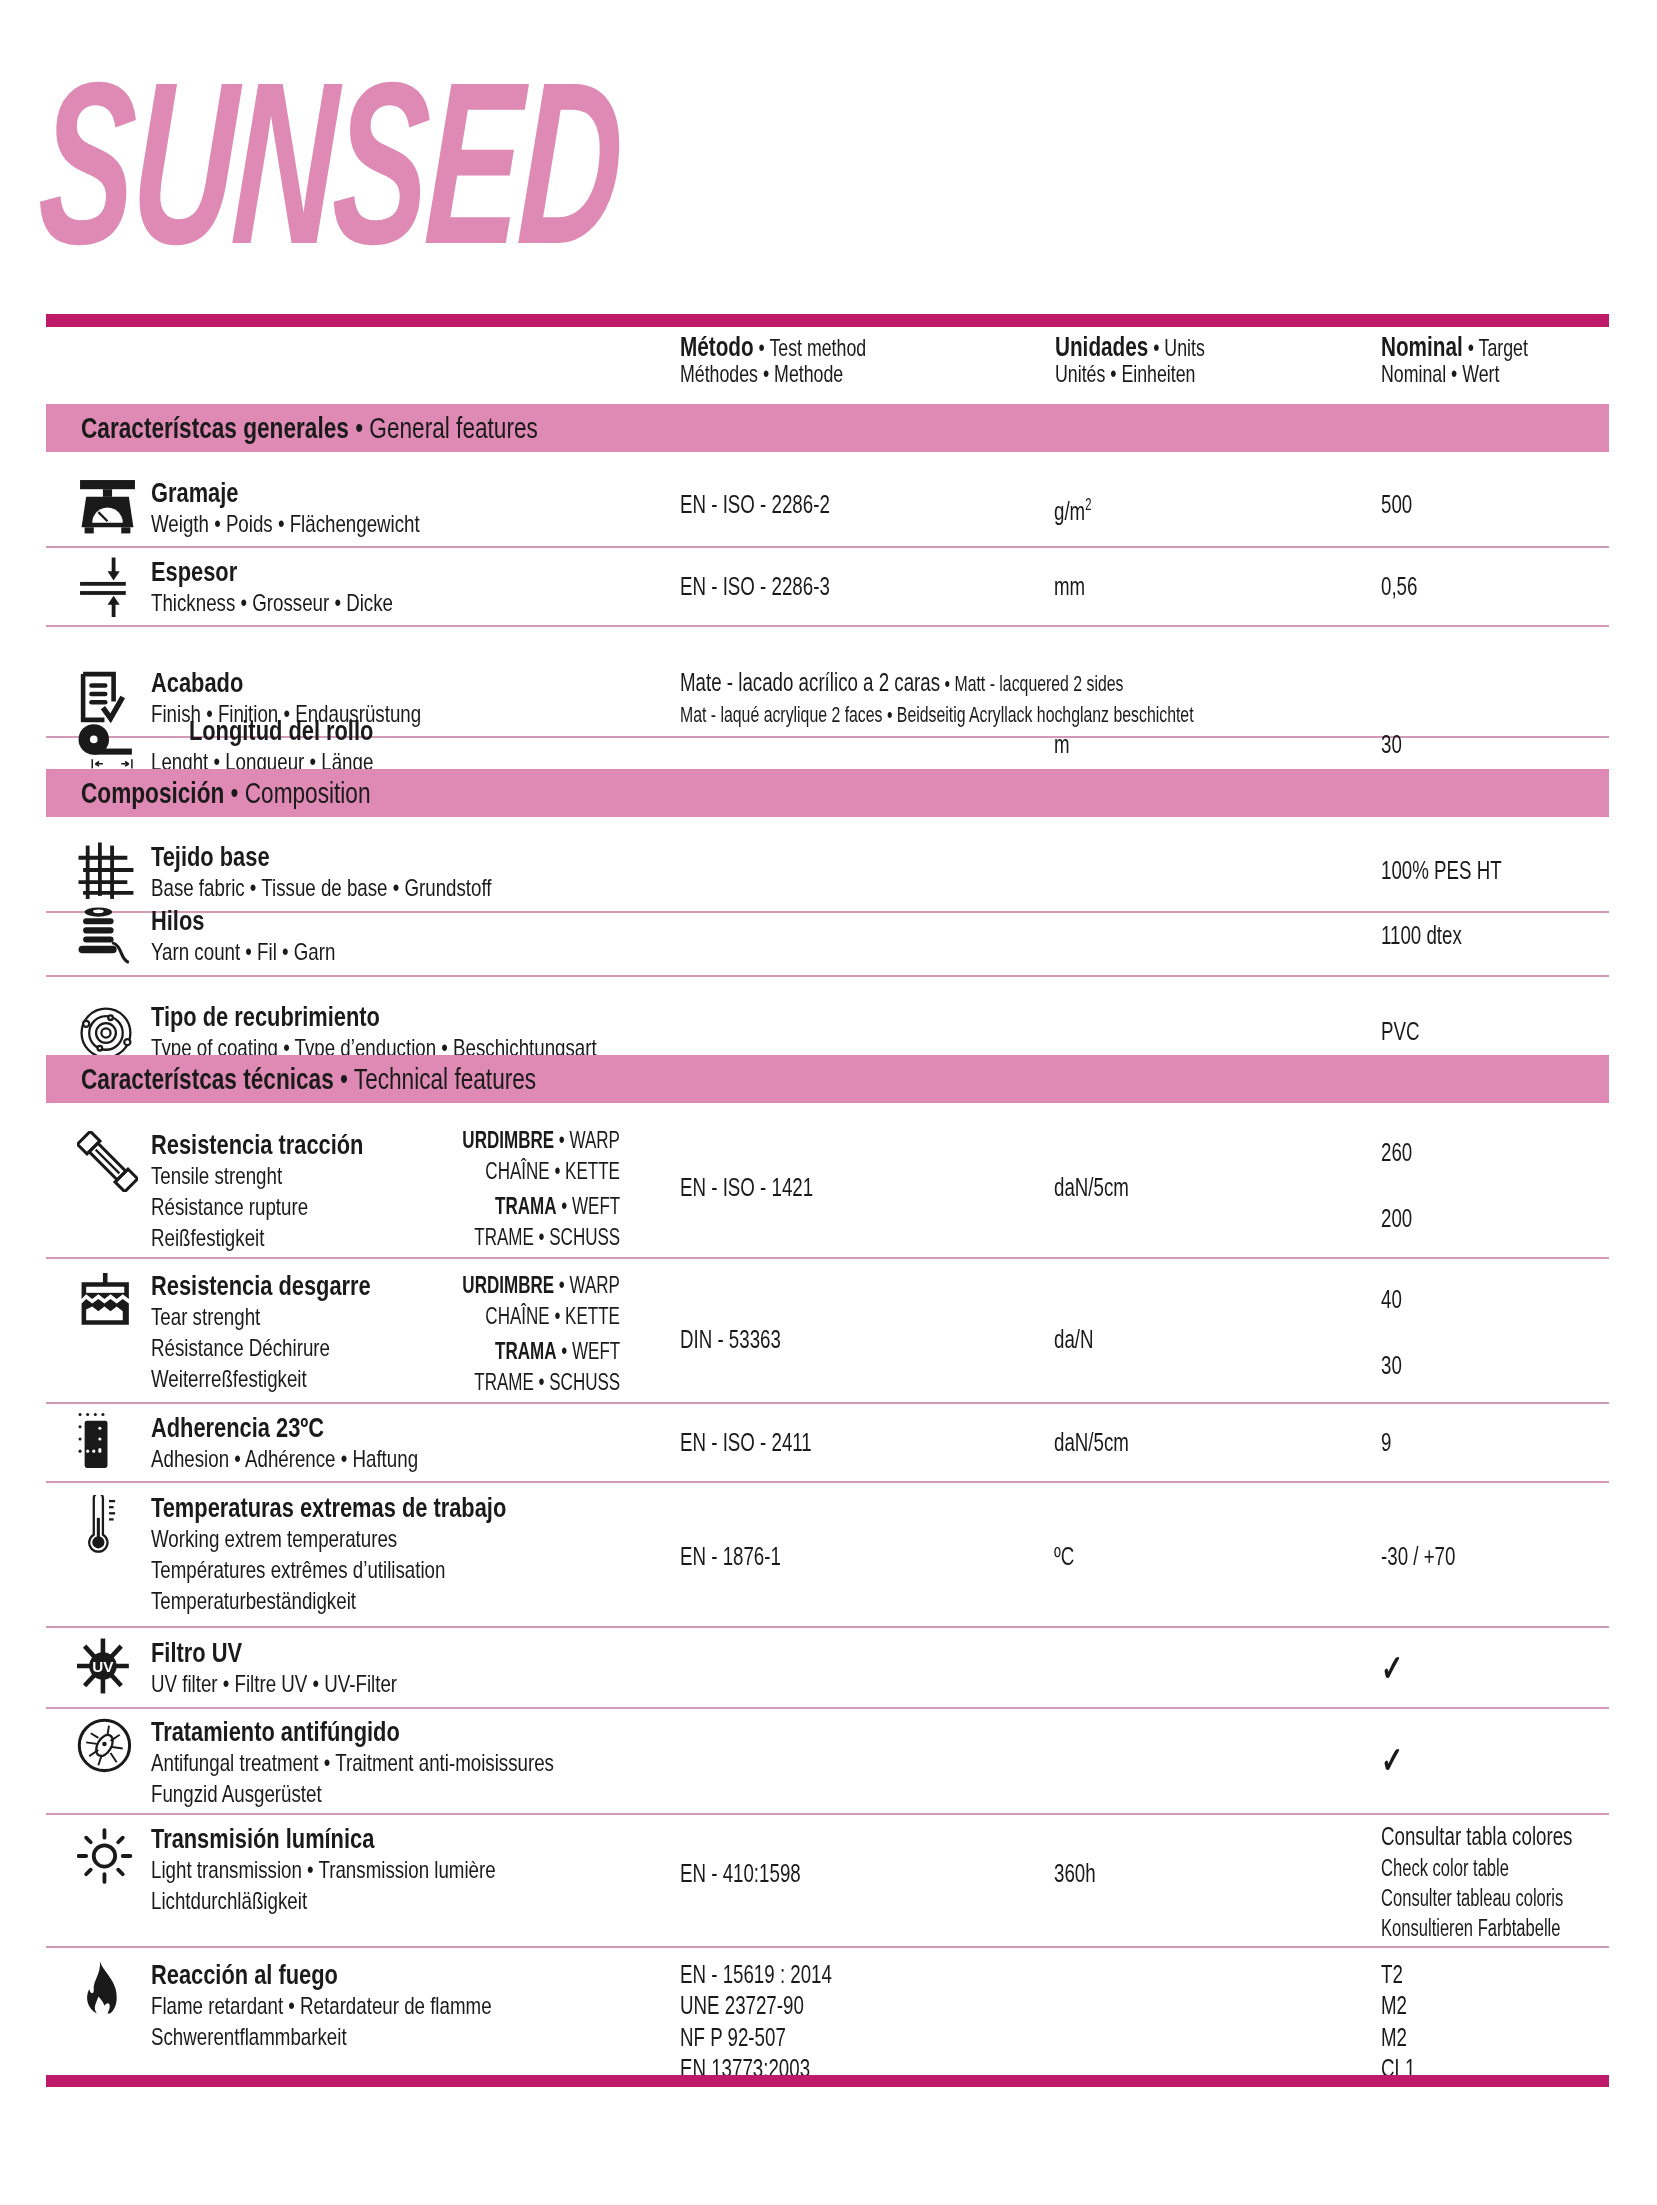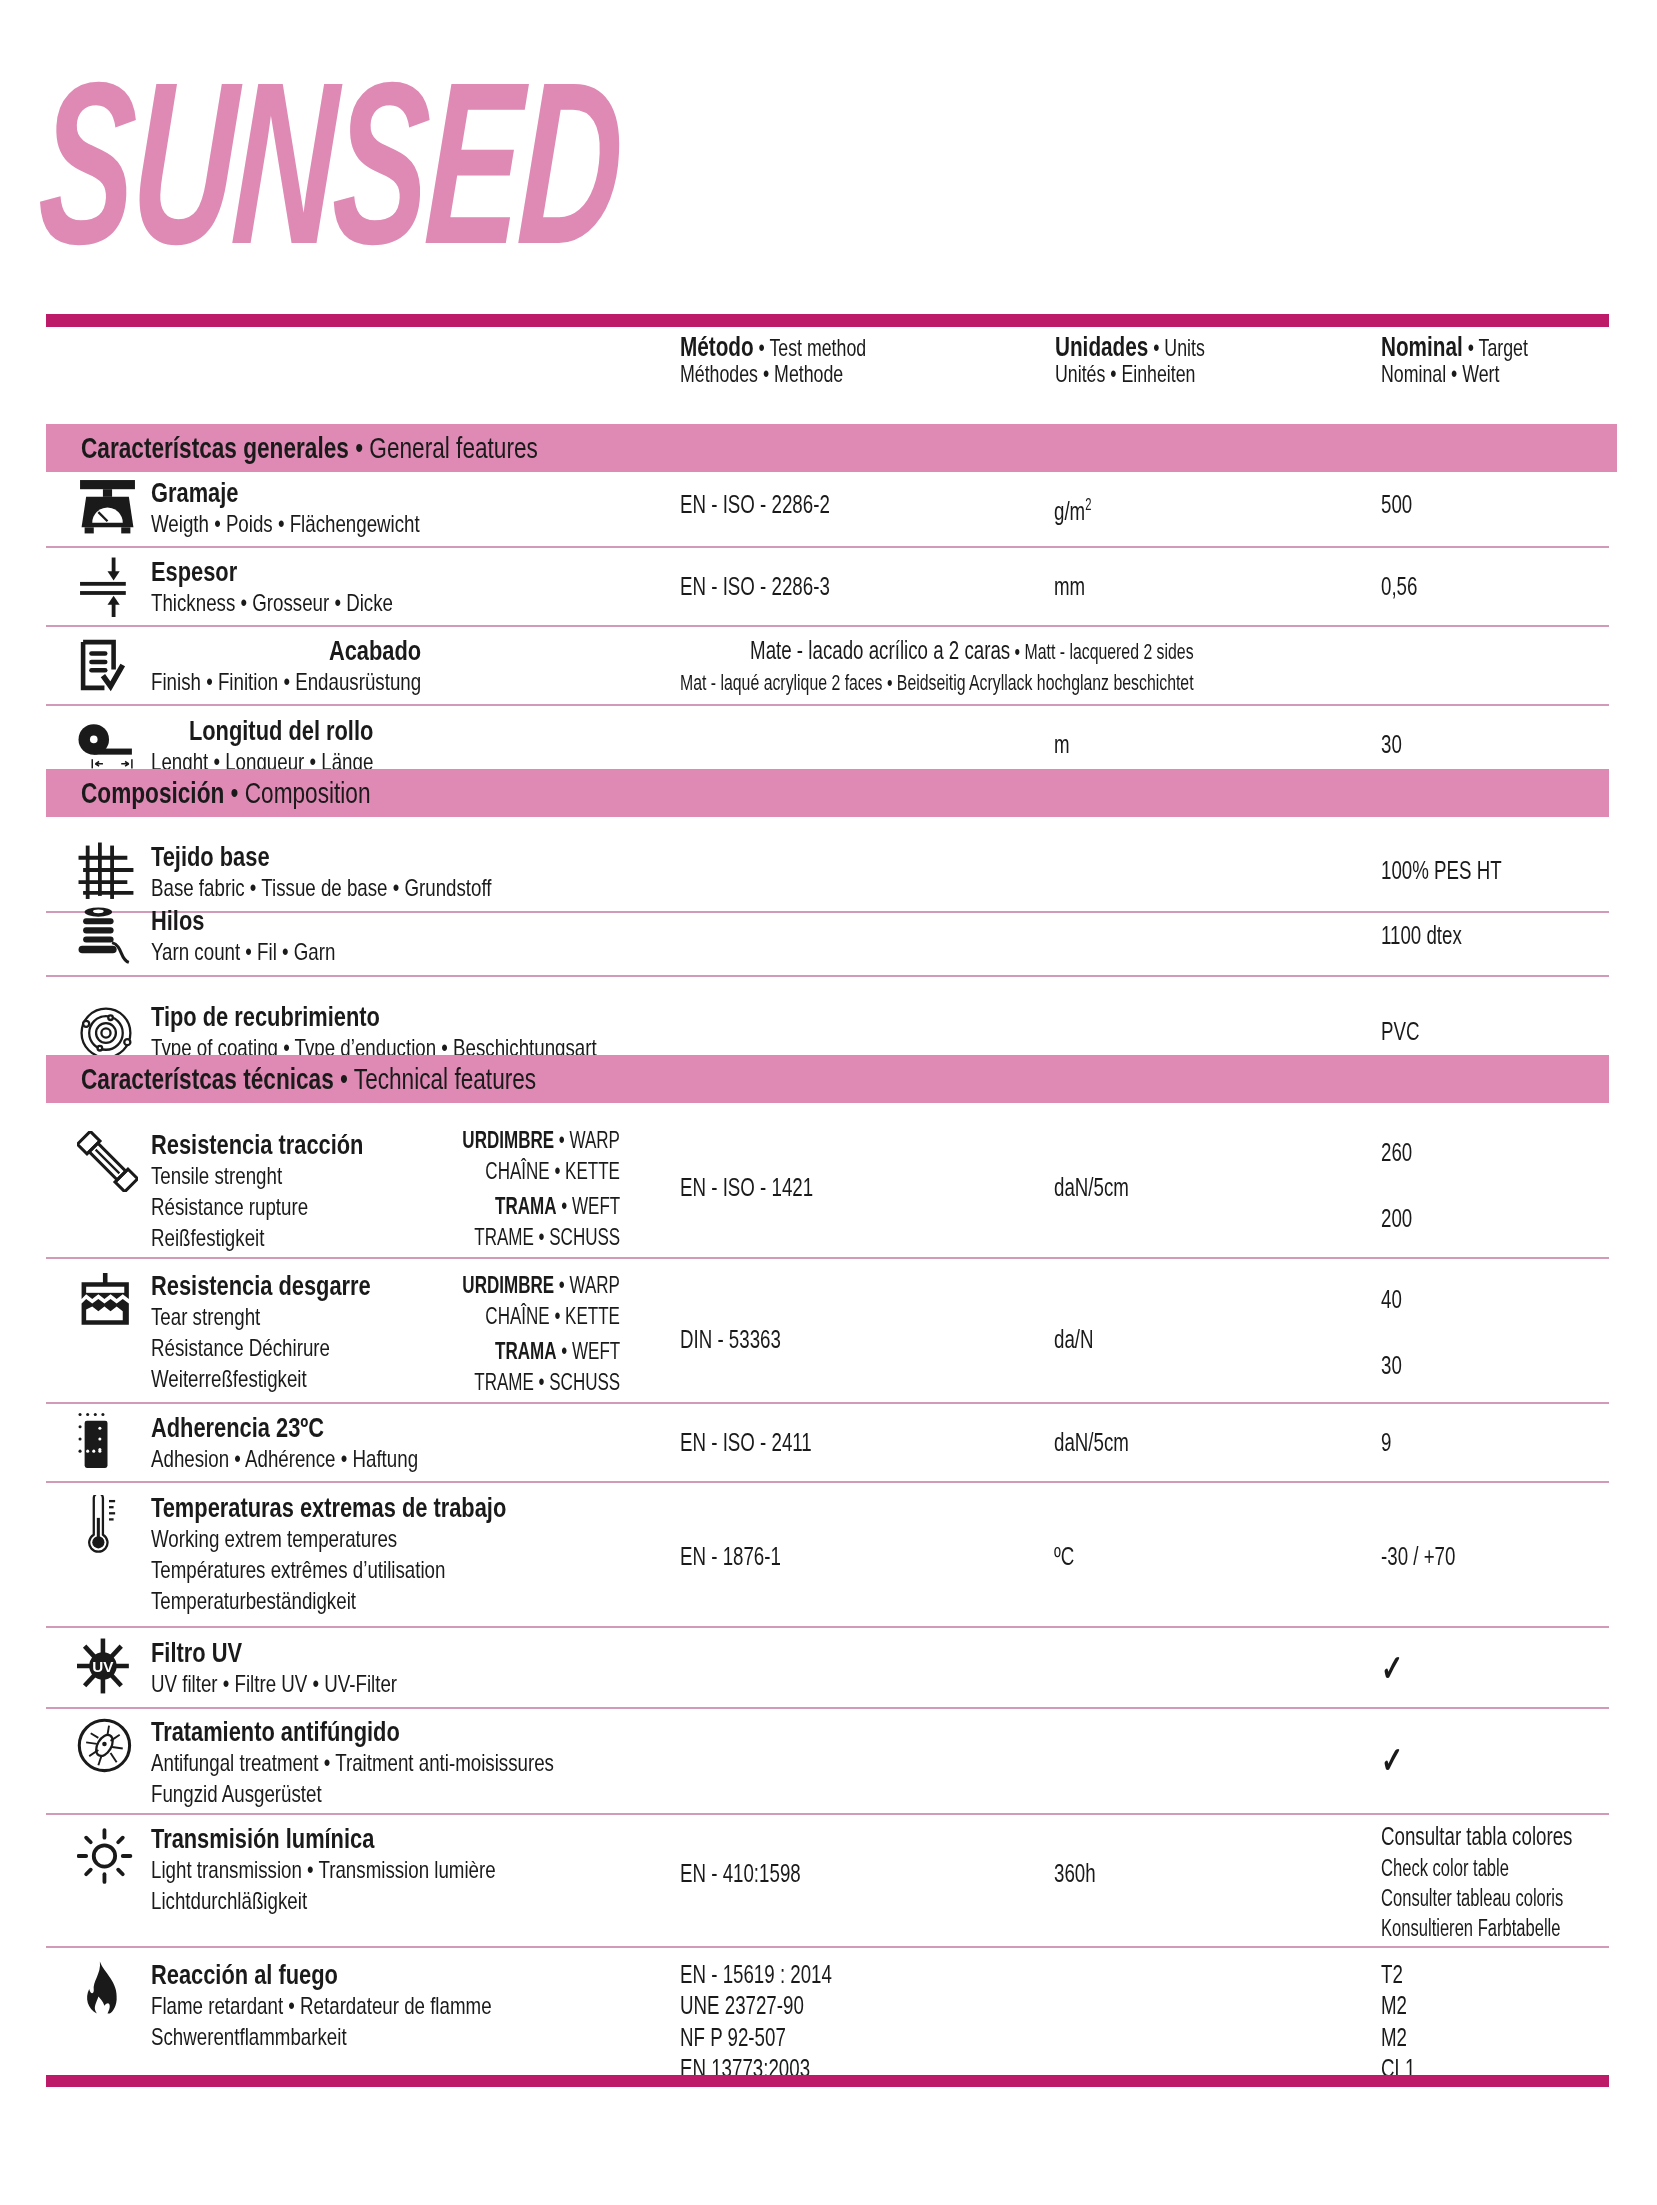--- a/index.html
+++ b/index.html
@@ -44,21 +44,21 @@
 </div>
 <div class="hdr" style="left:1055px;">
   <div><b>Unidades</b><span> • </span><span>Units</span></div>
   <div>Unités • Einheiten</div>
 </div>
 <div class="hdr" style="left:1381px;">
   <div><b>Nominal</b><span> • </span><span>Target</span></div>
   <div>Nominal • Wert</div>
 </div>
 
-<div class="band" style="top:424px;padding-left:8px;">
+<div class="band" style="top:404px;">
   <div class="txt"><b>Característcas generales</b><span> • </span><span>General features</span></div>
 </div>
 
 <div class="row" style="top:452px;height:77px;">
   <div class="icon" style="top:7.7px;">
     <svg viewBox="0 0 80 80">
         <rect x="4" y="4" width="72" height="12" fill="#1a1a1a"></rect>
         <rect x="34" y="16" width="12" height="10" fill="#1a1a1a"></rect>
         <path d="M12 26 H68 L74 66 H6 Z" fill="#1a1a1a"></path>
         <path d="M20 60 A20 20 0 0 1 60 60 Z" fill="#fff"></path>
@@ -89,21 +89,21 @@
   </div>
   <div class="lbl" style="top:7.7px;">
       <div class="t">Espesor</div>
       <div class="s">Thickness • Grosseur • Dicke</div>
     </div>
   <div class="col m" style="top:23px;">EN - ISO - 2286-3</div>
   <div class="col u" style="top:23px;">mm</div>
   <div class="col n" style="top:23px;">0,56</div>
 </div>
 
-<div class="row" style="top:610px;height:77px;text-align:right;">
+<div class="row" style="top:642px;height:77px;">
   <div class="icon" style="top:9.2px;">
     <svg viewBox="0 0 80 80">
         <path d="M8 8 H48 V44" fill="none" stroke="#1a1a1a" stroke-width="6"></path>
         <path d="M8 8 V68 H36" fill="none" stroke="#1a1a1a" stroke-width="6"></path>
         <rect x="16" y="20" width="24" height="6" rx="3" fill="#1a1a1a"></rect>
         <rect x="16" y="31" width="24" height="6" rx="3" fill="#1a1a1a"></rect>
         <rect x="16" y="42" width="24" height="6" rx="3" fill="#1a1a1a"></rect>
         <path d="M34 52 L44 66 L60 38" fill="none" stroke="#1a1a1a" stroke-width="7"></path>
       </svg>
   </div>

